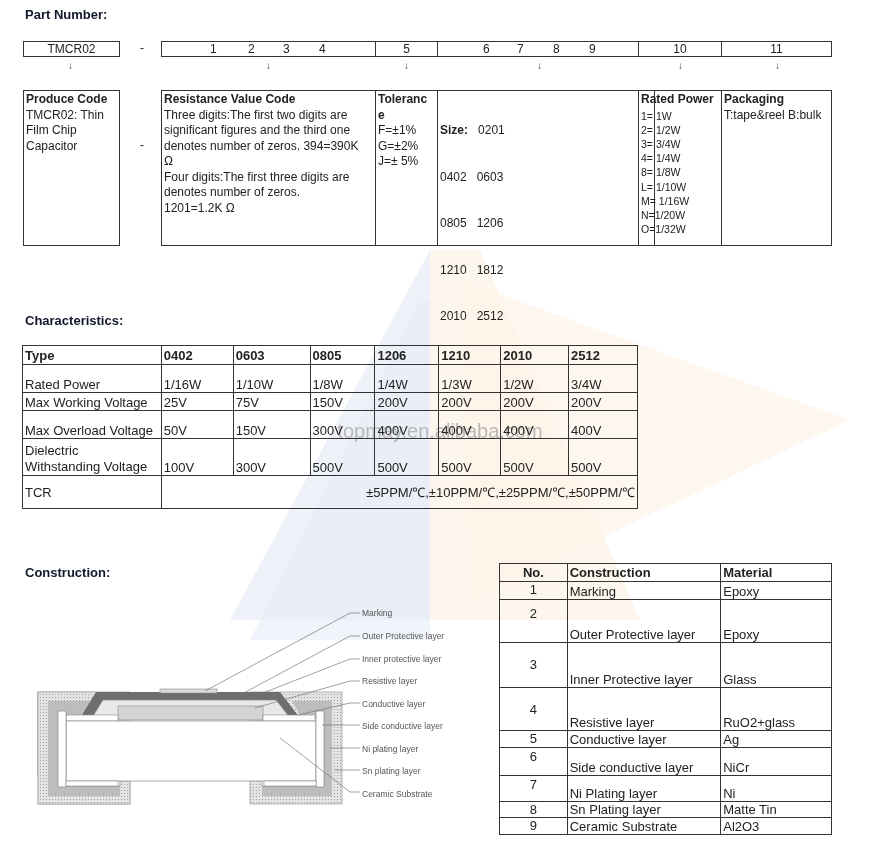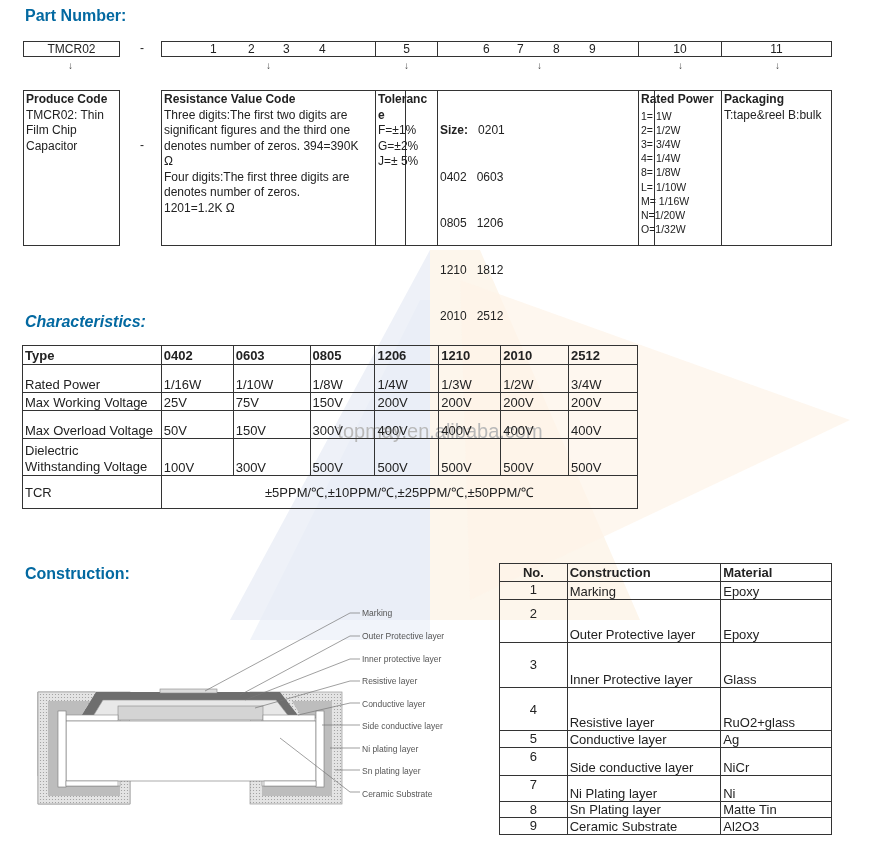--- a/index.html
+++ b/index.html
@@ -1,20 +1,20 @@
 <!DOCTYPE html>
 <html><head>
 <meta charset="utf-8">
 <style>
   * { box-sizing: border-box; margin: 0; padding: 0; }
   html, body { width: 871px; height: 864px; background: #ffffff; overflow: hidden; }
   body { position: relative; font-family: "Liberation Sans", sans-serif; color: #222; font-size: 12px; }
   .abs { position: absolute; }
   .watermark { position: absolute; left: 0; top: 0; width: 871px; height: 864px; pointer-events: none; }
-  .heading { font-weight: bold; font-size: 16px; color: #0369a1; }
+  .heading { font-weight: bold; font-size: 13px; color: #0f172a; }
   .pn-box { position: absolute; border: 1px solid #333; height: 16px; top: 41px; font-size: 12px; line-height: 14px; }
   .pn-box span { position: absolute; top: 0; }
   .arrow { position: absolute; top: 60px; font-size: 10px; color: #444; }
   .desc-box { position: absolute; border: 1px solid #333; top: 90px; height: 156px; font-size: 12px; line-height: 15.5px; padding: 1px 2px; }
   .desc-box b { font-weight: bold; text-align: center; }
   .small { font-size: 10.5px; line-height: 14.2px; }
   table { border-collapse: collapse; position: absolute; }
   td { border: 1px solid #333; padding: 0 2px; font-size: 13px; vertical-align: bottom; color: #222; }
   .char td.hdr { font-weight: bold; vertical-align: middle; }
   .cons td { font-size: 13px; vertical-align: bottom; line-height: 15px; }
@@ -69,21 +69,21 @@
 <div class="arrow" style="left:775px;">↓</div>
 
 <div class="desc-box" style="left:23px;width:97px;">
   <div><b>Produce Code</b></div>
   <div>TMCR02: Thin</div>
   <div>Film Chip</div>
   <div>Capacitor</div>
 </div>
 <div class="abs" style="left:140px;top:138px;font-size:12px;">-</div>
 
-<div class="desc-box" style="left:161px;width:245px;">
+<div class="desc-box" style="left:161px;width:215px;">
   <div><b>Resistance Value Code</b></div>
   <div>Three digits:The first two digits are</div>
   <div>significant figures and the third one</div>
   <div>denotes number of zeros. 394=390K</div>
   <div>Ω</div>
   <div>Four digits:The first three digits are</div>
   <div>denotes number of zeros.</div>
   <div>1201=1.2K Ω</div>
 </div>
 
@@ -114,21 +114,21 @@
   <div class="small">M= 1/16W</div>
   <div class="small">N=1/20W</div>
   <div class="small">O=1/32W</div>
 </div>
 
 <div class="desc-box" style="left:721px;width:111px;">
   <div><b>Packaging</b></div>
   <div>T:tape&amp;reel B:bulk</div>
 </div>
 
-<div class="abs heading" style="left:25px;top:313px;font-style:italic;">Characteristics:</div>
+<div class="abs heading" style="left:25px;top:313px;">Characteristics:</div>
 
 <table class="char" style="left:22px;top:345px;width:616px;">
   <colgroup>
     <col style="width:139px">
       <col style="width:72px">
       <col style="width:77px">
       <col style="width:65px">
       <col style="width:64px">
       <col style="width:62px">
       <col style="width:68px">
@@ -183,21 +183,21 @@
     <td>100V</td>
     <td>300V</td>
     <td>500V</td>
     <td>500V</td>
     <td>500V</td>
     <td>500V</td>
     <td>500V</td>
   </tr>
   <tr style="height:33px;">
     <td style="vertical-align:middle;">TCR</td>
-    <td colspan="7" style="text-align:center;vertical-align:middle;">±5PPM/℃,±10PPM/℃,±25PPM/℃,±50PPM/℃</td>
+    <td colspan="7" style="text-align:right;vertical-align:middle;">±5PPM/℃,±10PPM/℃,±25PPM/℃,±50PPM/℃</td>
   </tr>
 </tbody>
   </table>
 
 <div class="abs heading" style="left:25px;top:565px;">Construction:</div>
 
 <svg class="abs" style="left:0;top:590px;" width="500" height="220" viewBox="0 590 500 220">
   <defs>
     <pattern id="dots" width="3" height="3" patternUnits="userSpaceOnUse">
       <rect width="3" height="3" fill="#e4e4e4"></rect>

